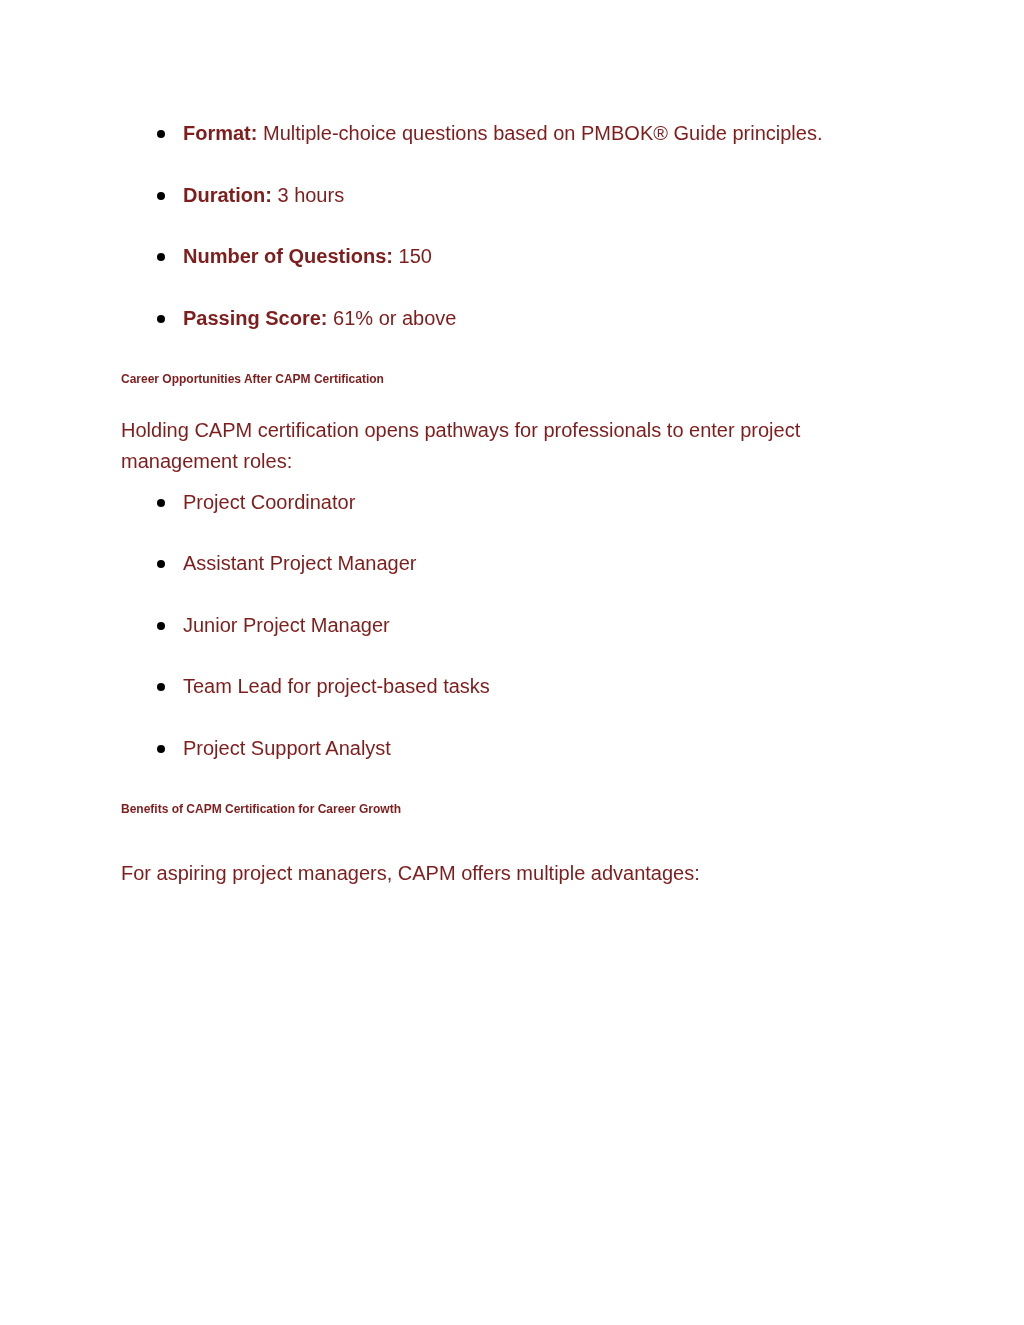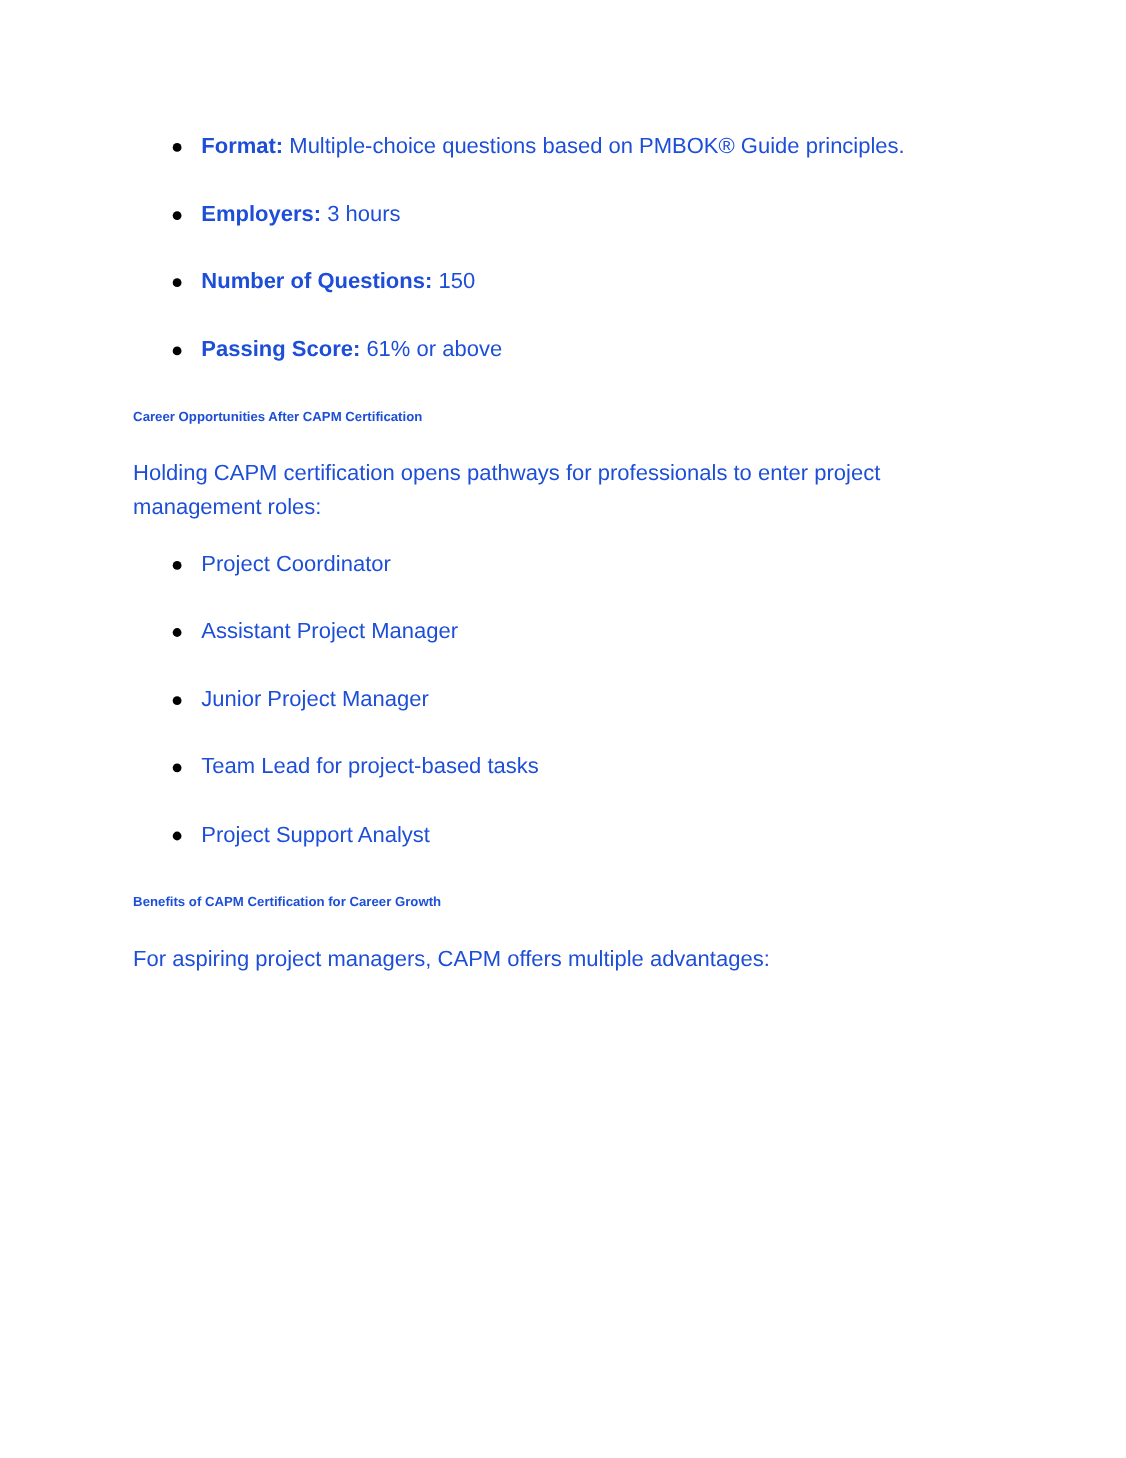--- a/index.html
+++ b/index.html
@@ -1,76 +1,76 @@
 <!DOCTYPE html>
 <html><head>
 <meta charset="utf-8">
 <style>
   html, body { margin: 0; padding: 0; background: #ffffff; }
   .page {
     position: relative;
     width: 928px;
     height: 1325px;
     background: #ffffff;
-    color: #1d4ed8;
+    color: #7f1d1d;
     font-family: "Liberation Sans", sans-serif;
     font-size: 20px;
     line-height: 31.5px;
     overflow: hidden;
   }
   .content {
     box-sizing: border-box;
     padding: 118px 30px 0 121px;
   }
   .bullet-list {
     list-style: none;
     margin: 0;
     padding: 0 0 0 62px;
   }
-  .bullet-list.roles { margin-top: 20px; }
+  .bullet-list.roles { margin-top: 9px; }
   .bullet-item {
     position: relative;
     margin: 0 0 30px 0;
   }
   .bullet-dot {
     position: absolute;
     left: -26px;
     top: 12px;
     width: 8px;
     height: 8px;
     background: #000000;
     border-radius: 50%;
   }
   .item-label { font-weight: bold; }
   .para {
     margin: 19px 0 0 0;
     white-space: pre-line;
   }
   .para.mt16 { margin-top: 16px; }
-  .para.mt20 { margin-top: 20px; }
+  .para.mt20 { margin-top: 32px; }
   .heading {
     margin: 21px 0 0 0;
     font-size: 12px;
     line-height: 31.5px;
     font-weight: bold;
   }
   .heading.mt20 { margin-top: 20px; }
 </style>
 </head>
 <body>
 
 <div class="page">
   <div class="content">
 
     <ul class="bullet-list">
       <li class="bullet-item">
         <span class="bullet-dot"></span><strong class="item-label">Format:</strong><span> Multiple-choice questions based on PMBOK® Guide principles.</span>
       </li>
       <li class="bullet-item">
-        <span class="bullet-dot"></span><strong class="item-label">Employers:</strong><span> 3 hours</span>
+        <span class="bullet-dot"></span><strong class="item-label">Duration:</strong><span> 3 hours</span>
       </li>
       <li class="bullet-item">
         <span class="bullet-dot"></span><strong class="item-label">Number of Questions:</strong><span> 150</span>
       </li>
       <li class="bullet-item">
         <span class="bullet-dot"></span><strong class="item-label">Passing Score:</strong><span> 61% or above</span>
       </li>
     </ul>
 
 

